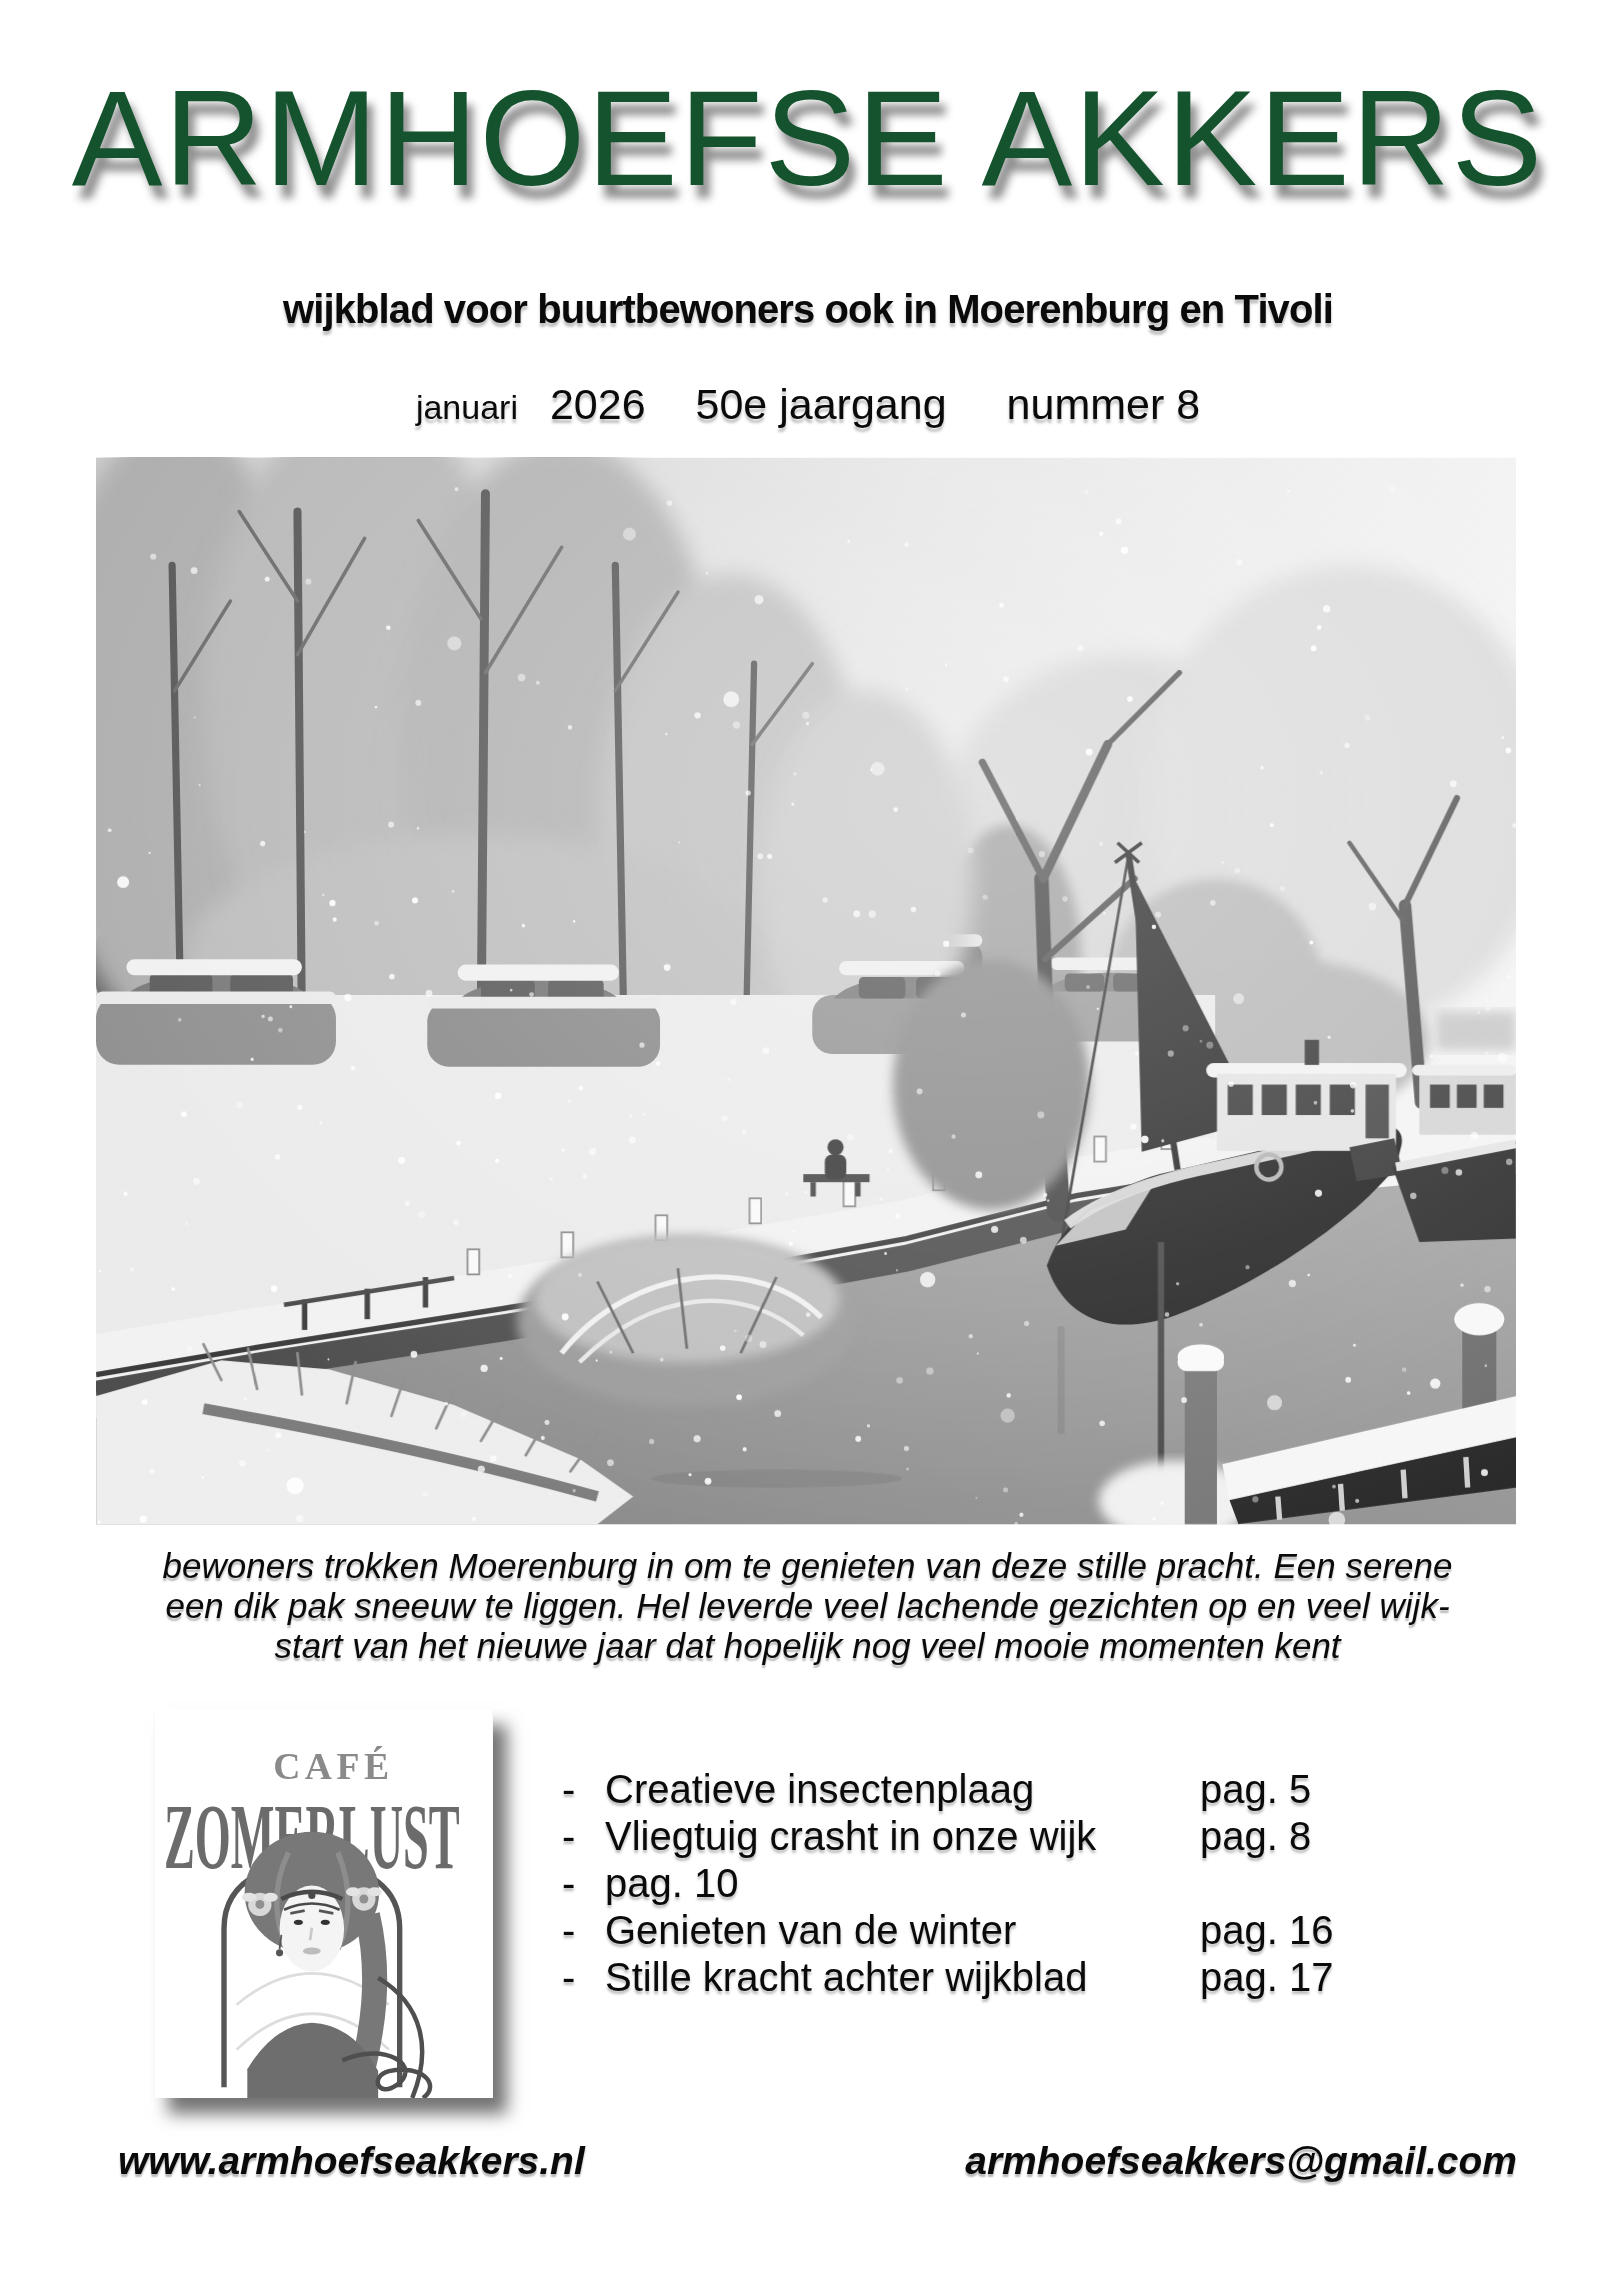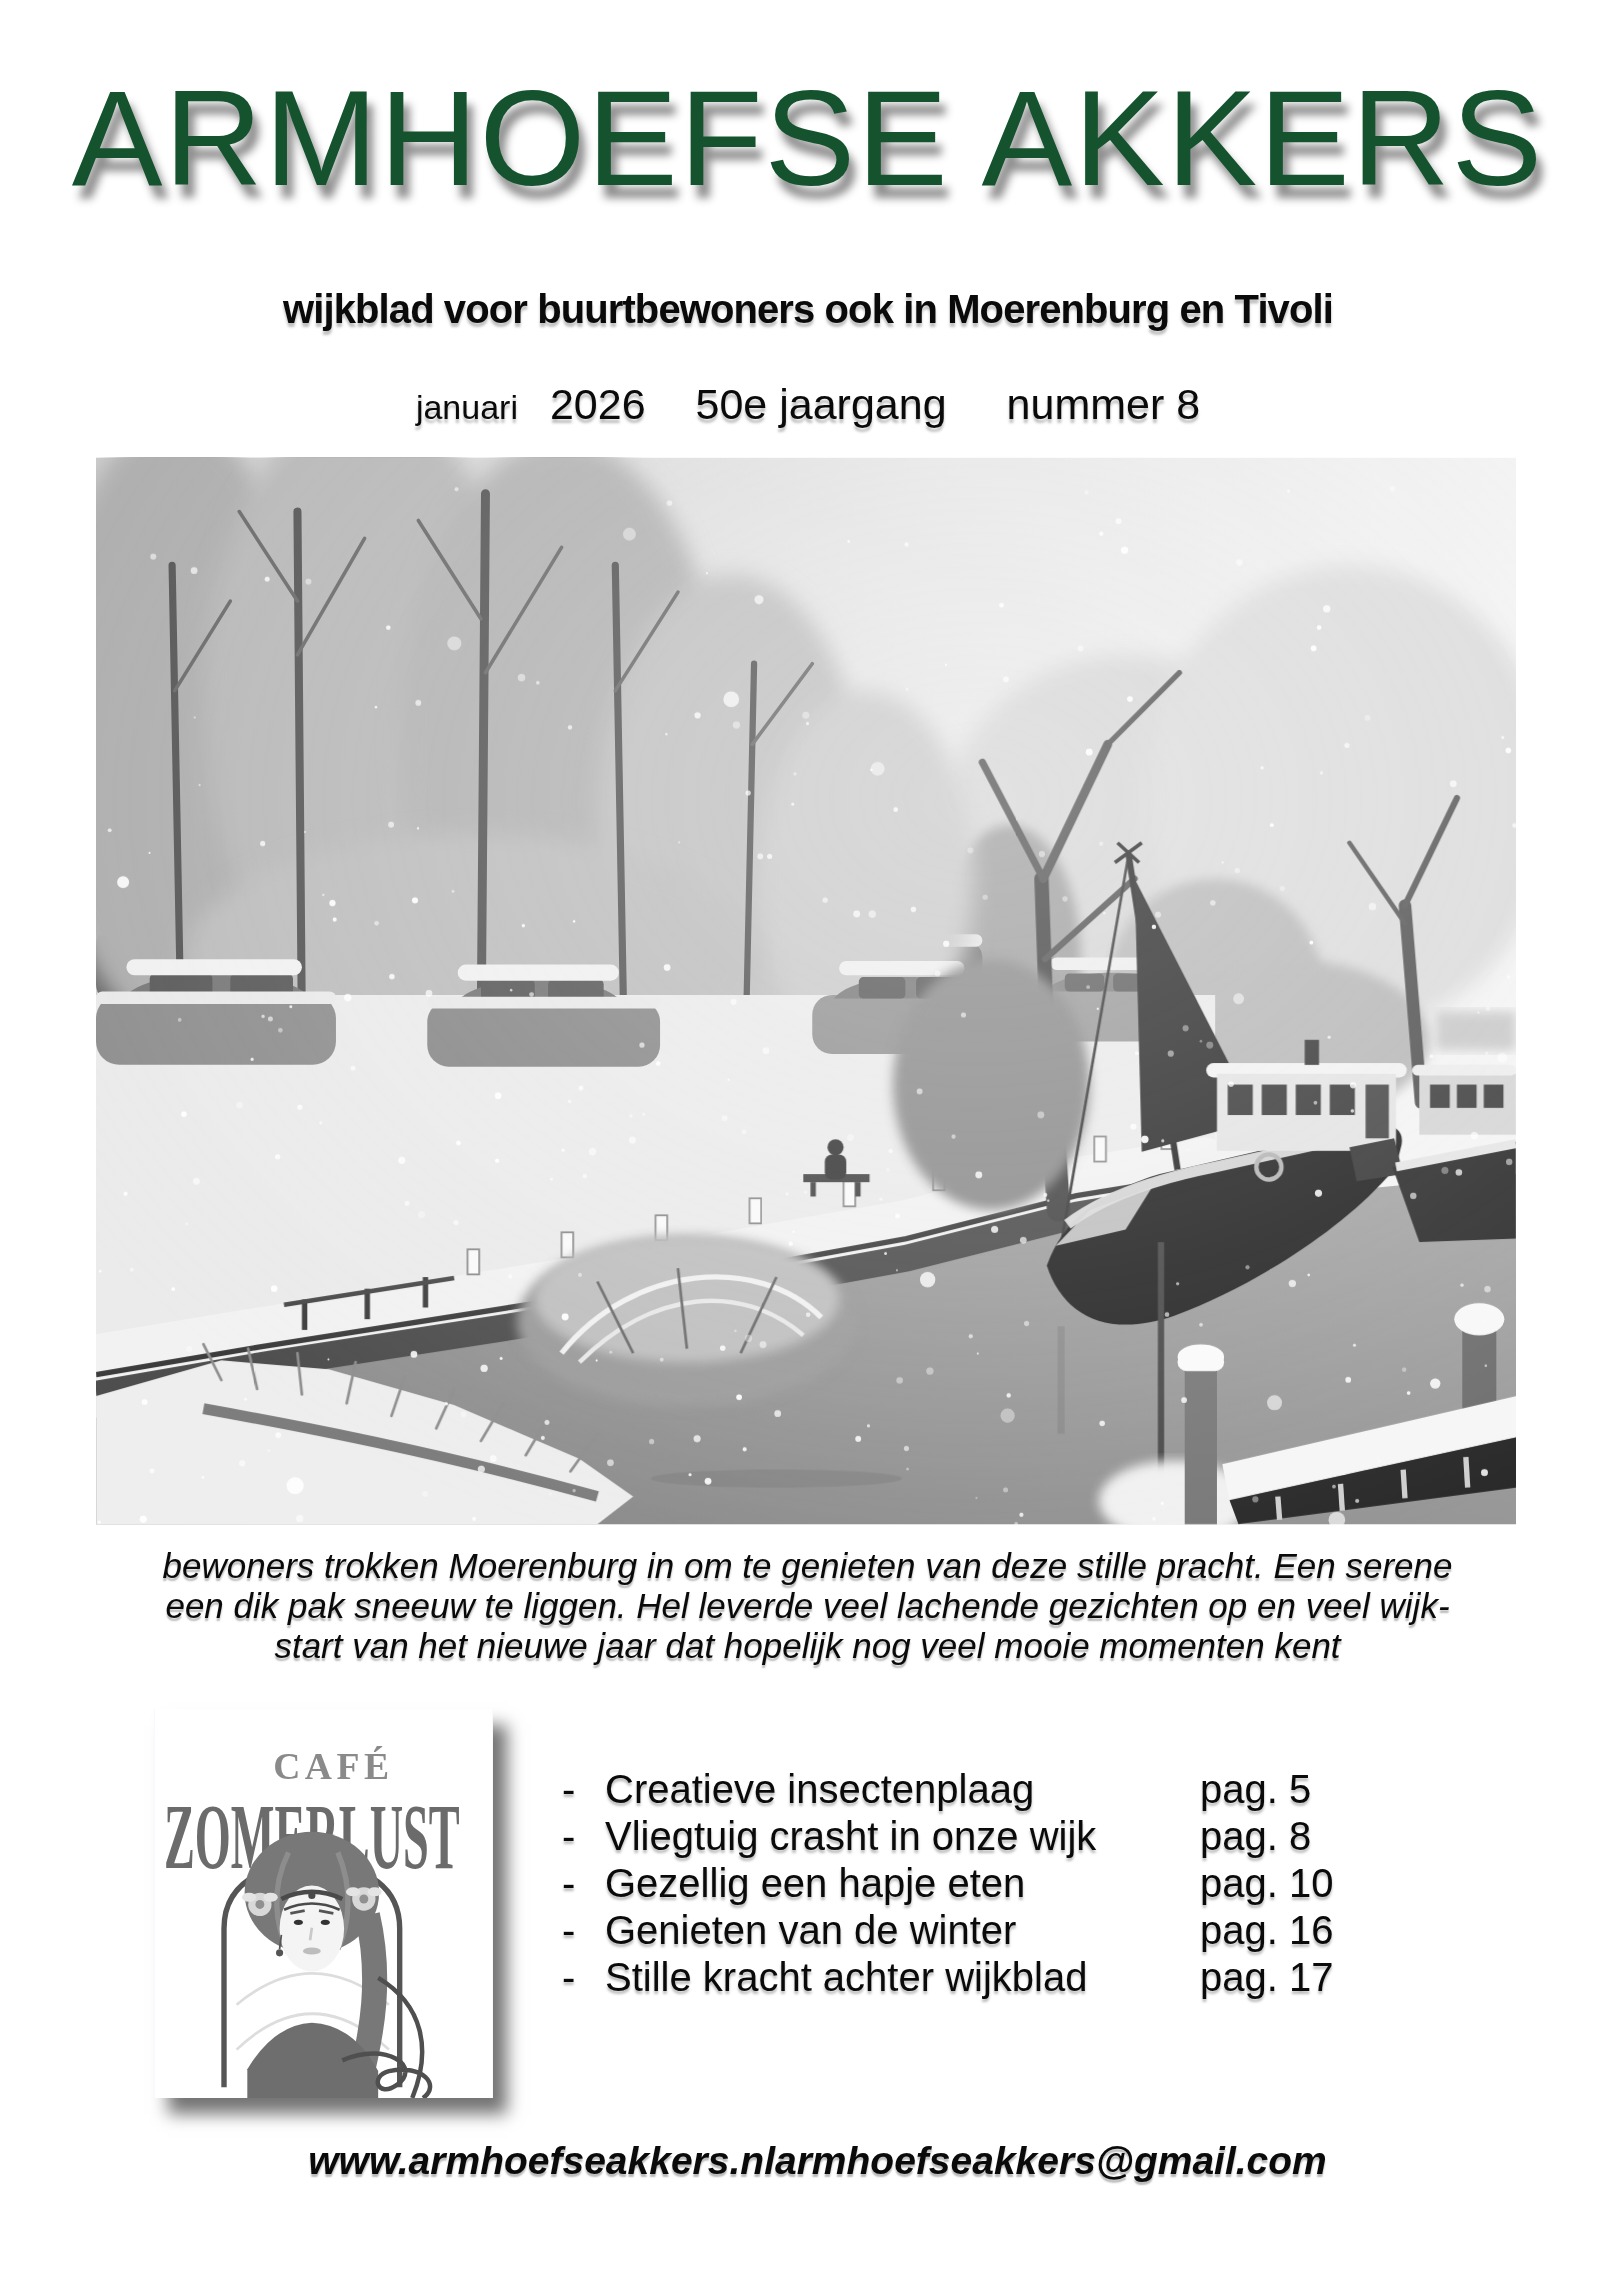--- a/index.html
+++ b/index.html
@@ -41,21 +41,21 @@
   .toc{
     position:absolute;top:1766px;left:562px;width:817px;
     font-size:40px;text-shadow:0 2.7px 2.7px rgba(0,0,0,0.28);
   }
   .toc-row{display:flex;height:47px;align-items:center;}
   .toc-bullet{width:43px;}
   .toc-title{flex:1;}
   .toc-page{width:179px;}
   .footer{
     position:absolute;top:2139px;left:94px;right:99px;
-    display:flex;justify-content:center;
+    display:flex;justify-content:space-between;
     font-size:39px;font-weight:bold;font-style:italic;
     text-shadow:0 2.7px 1.8px rgba(0,0,0,0.28);
     margin-left:24px;
   }
 </style>
 </head>
 <body>
 
 <div class="page">
 
@@ -646,21 +646,20 @@
       <span class="toc-title">Creatieve insectenplaag</span>
       <span class="toc-page">pag. 5</span>
     </div>
     <div class="toc-row">
       <span class="toc-bullet">-</span>
       <span class="toc-title">Vliegtuig crasht in onze wijk</span>
       <span class="toc-page">pag. 8</span>
     </div>
     <div class="toc-row">
       <span class="toc-bullet">-</span>
-      <span class="toc-title">Gezellig een hapje eten</span>
       <span class="toc-page">pag. 10</span>
     </div>
     <div class="toc-row">
       <span class="toc-bullet">-</span>
       <span class="toc-title">Genieten van de winter</span>
       <span class="toc-page">pag. 16</span>
     </div>
     <div class="toc-row">
       <span class="toc-bullet">-</span>
       <span class="toc-title">Stille kracht achter wijkblad</span>

